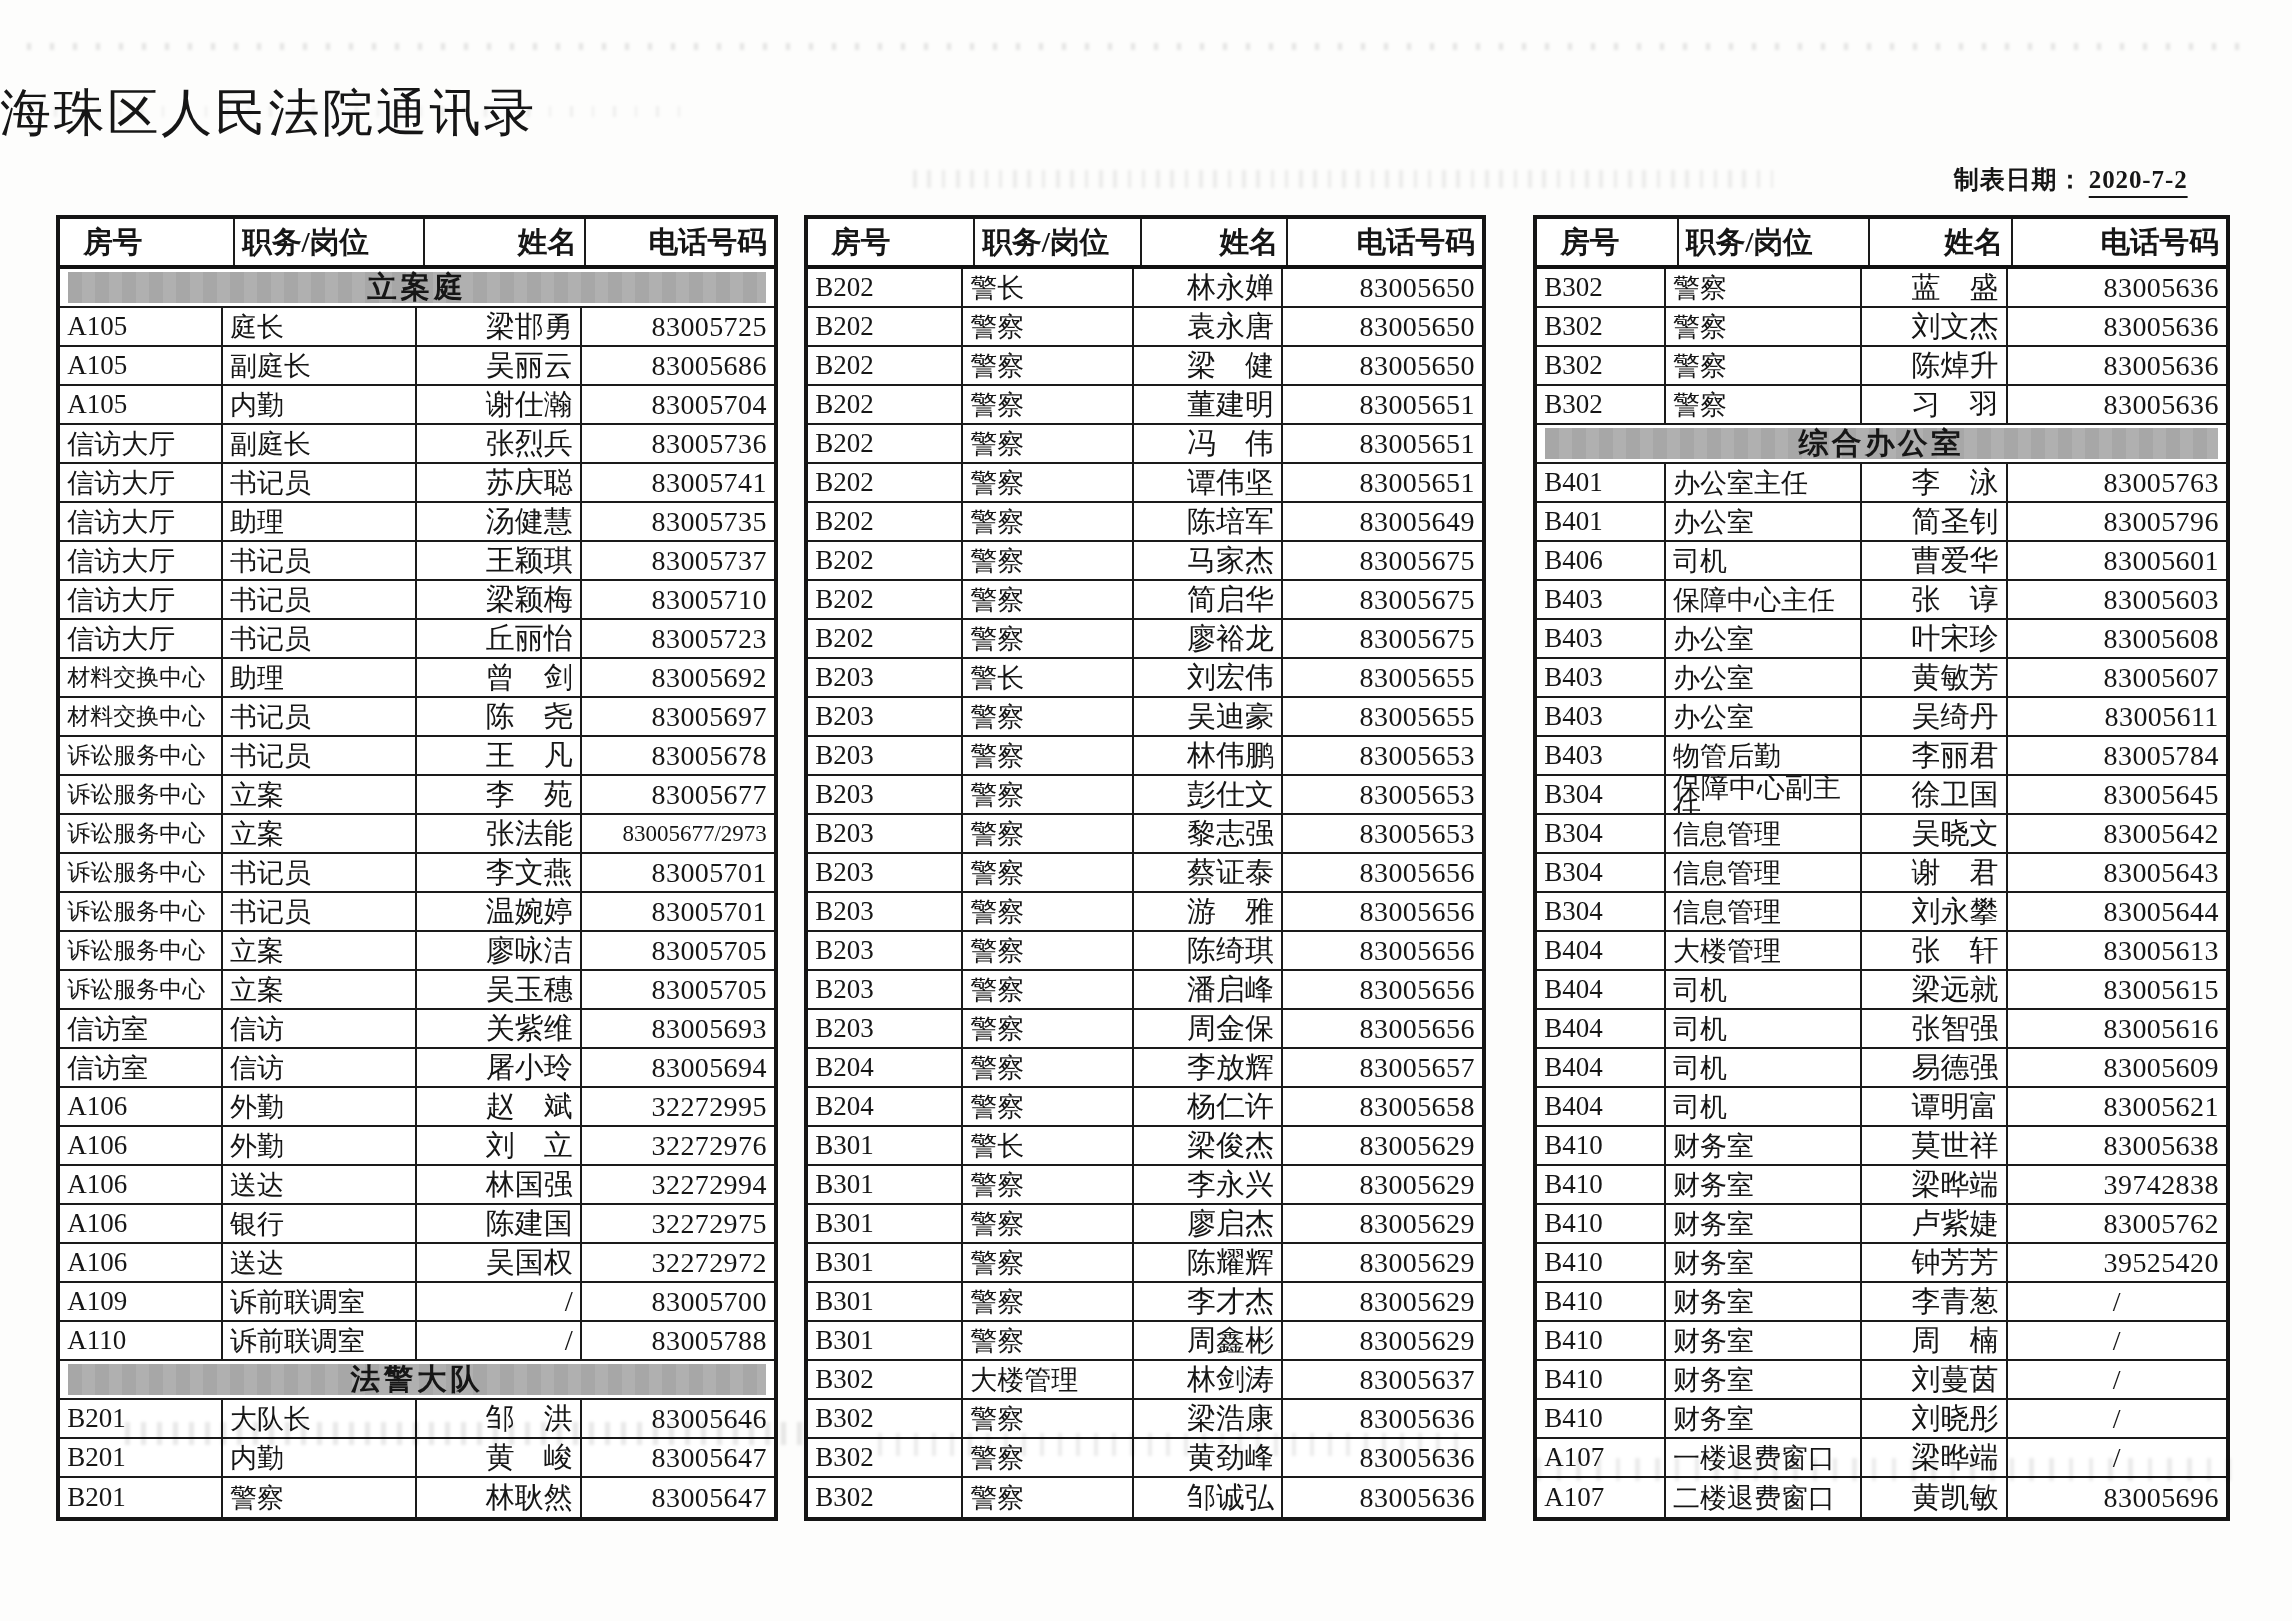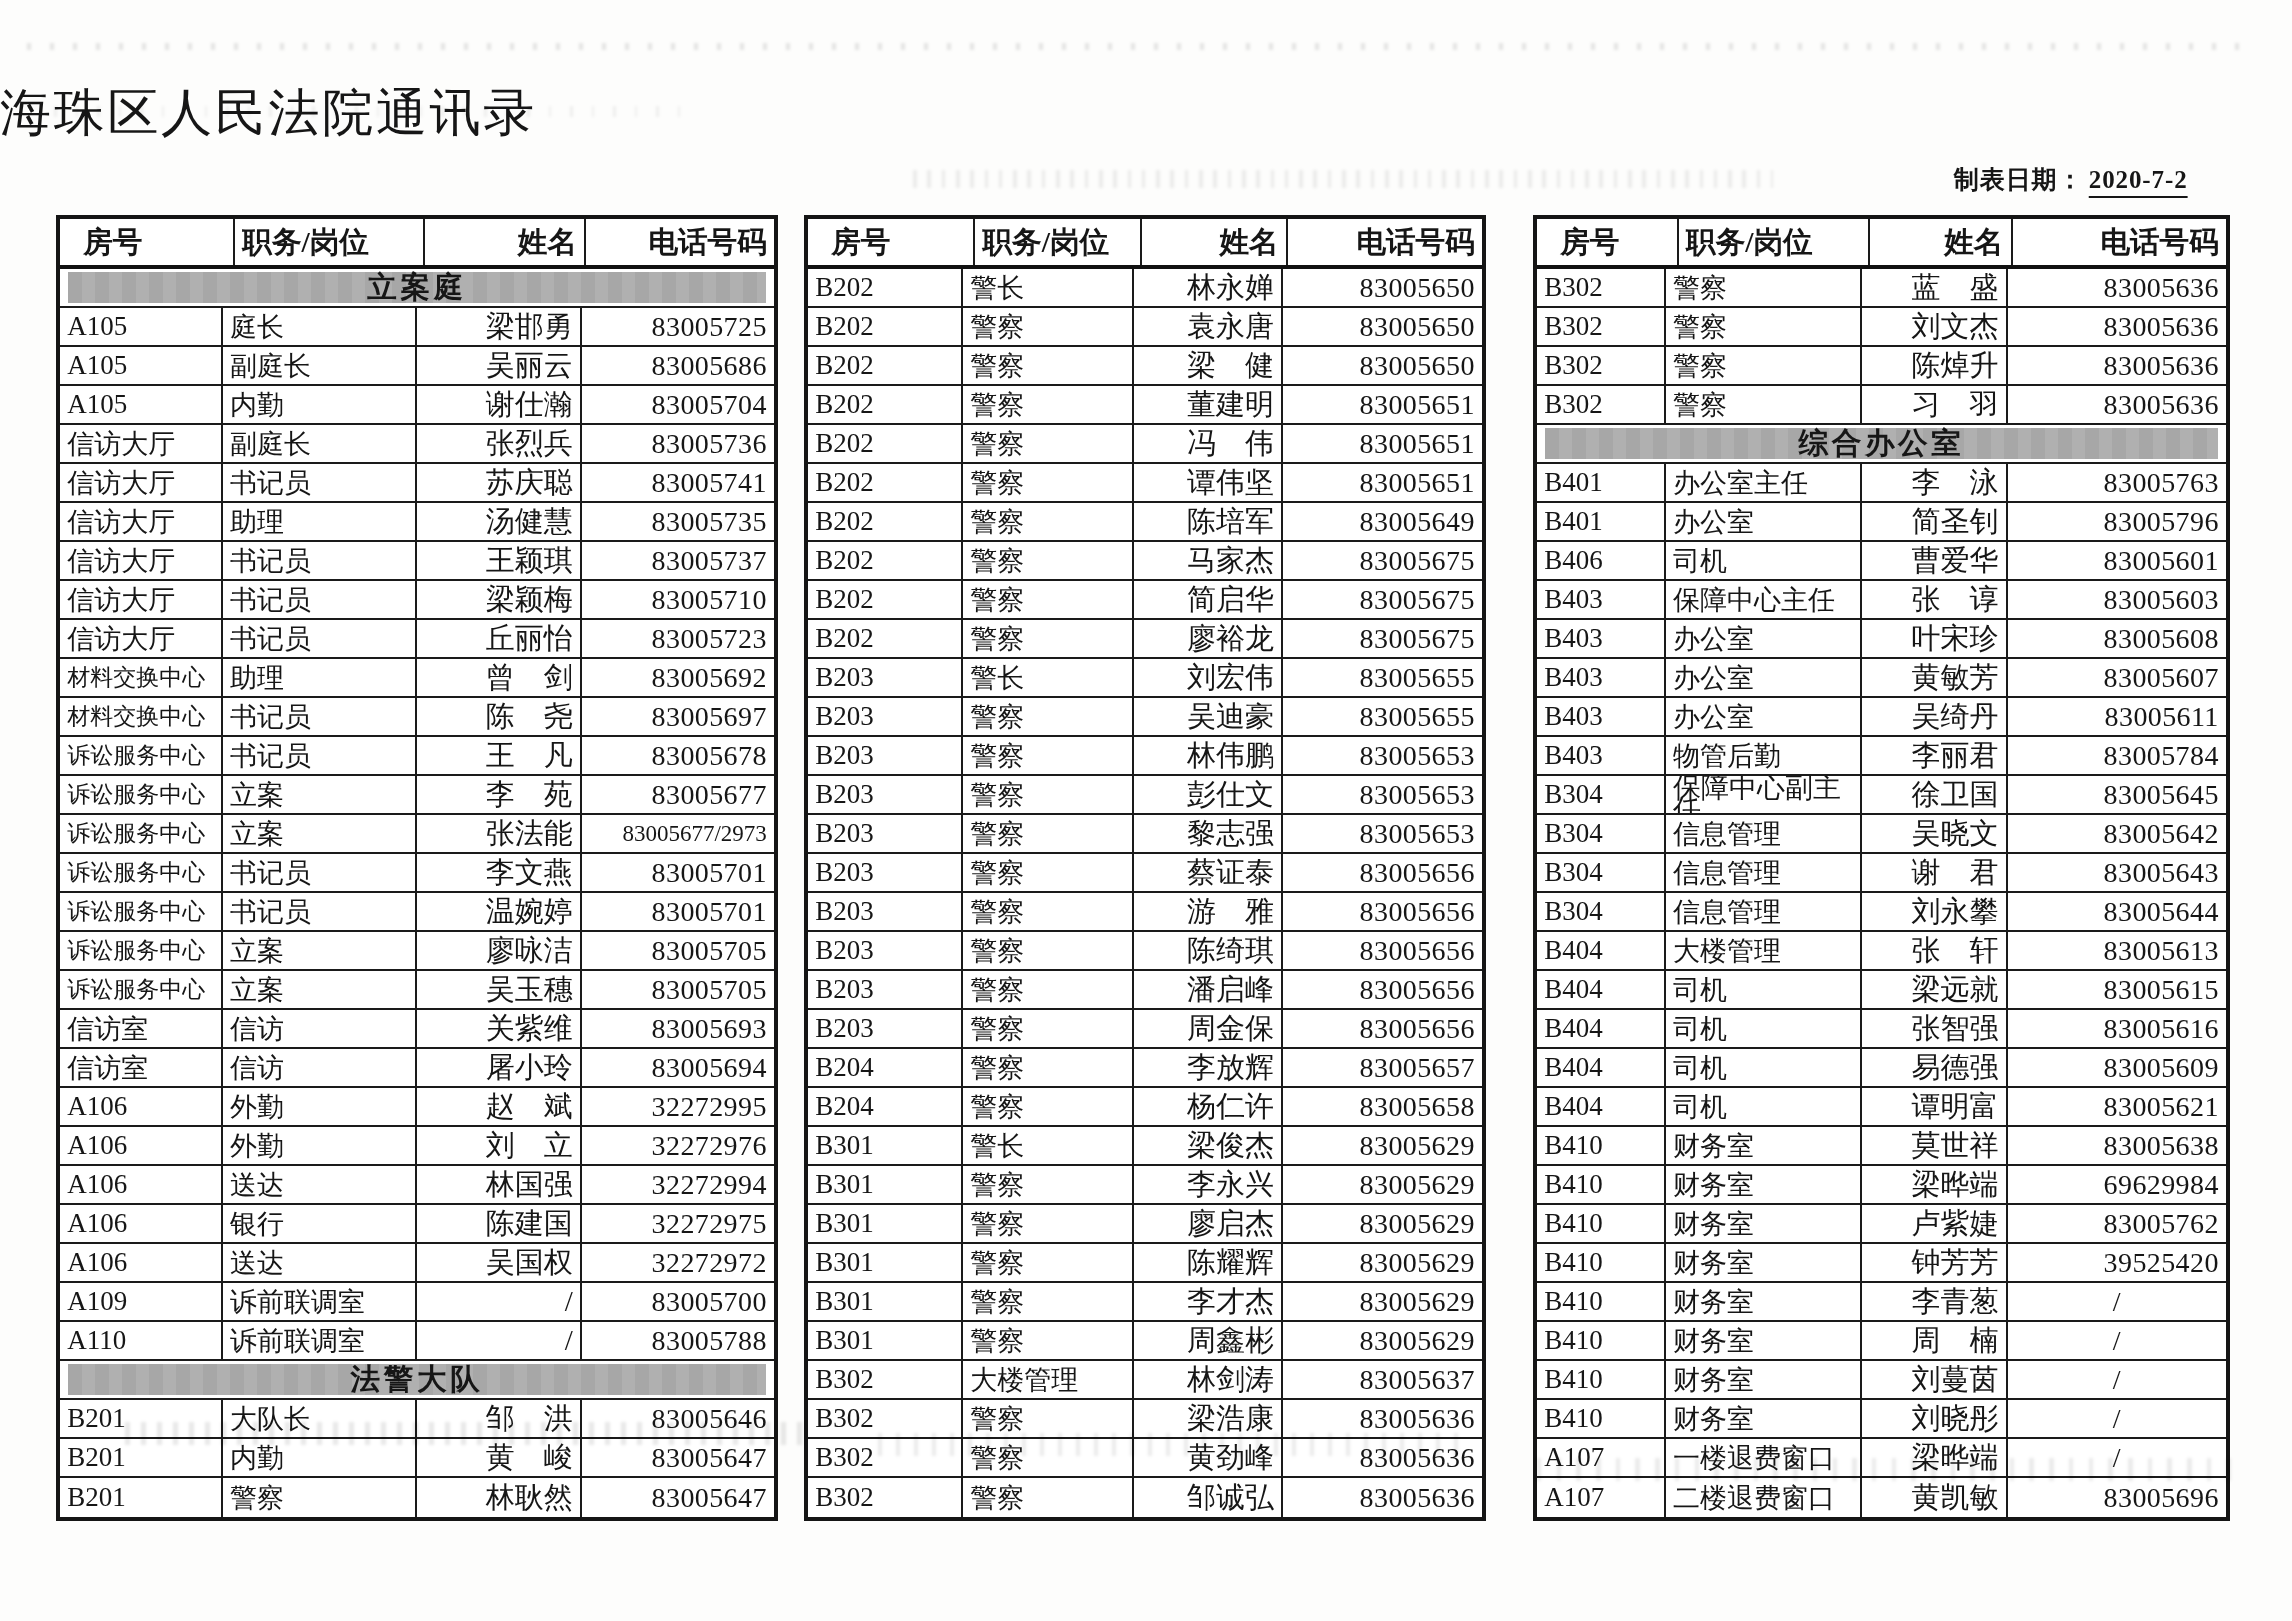--- a/index.html
+++ b/index.html
@@ -623,21 +623,21 @@
     <div class="tr">
       <div class="td c0 room">B410</div>
       <div class="td c1 role">财务室</div>
       <div class="td c2 name">莫世祥</div>
       <div class="td c3 phone">83005638</div>
     </div>
     <div class="tr">
       <div class="td c0 room">B410</div>
       <div class="td c1 role">财务室</div>
       <div class="td c2 name">梁晔端</div>
-      <div class="td c3 phone">69629984</div>
+      <div class="td c3 phone">39742838</div>
     </div>
     <div class="tr">
       <div class="td c0 room">B410</div>
       <div class="td c1 role">财务室</div>
       <div class="td c2 name">卢紫婕</div>
       <div class="td c3 phone">83005762</div>
     </div>
     <div class="tr">
       <div class="td c0 room">B410</div>
       <div class="td c1 role">财务室</div>

